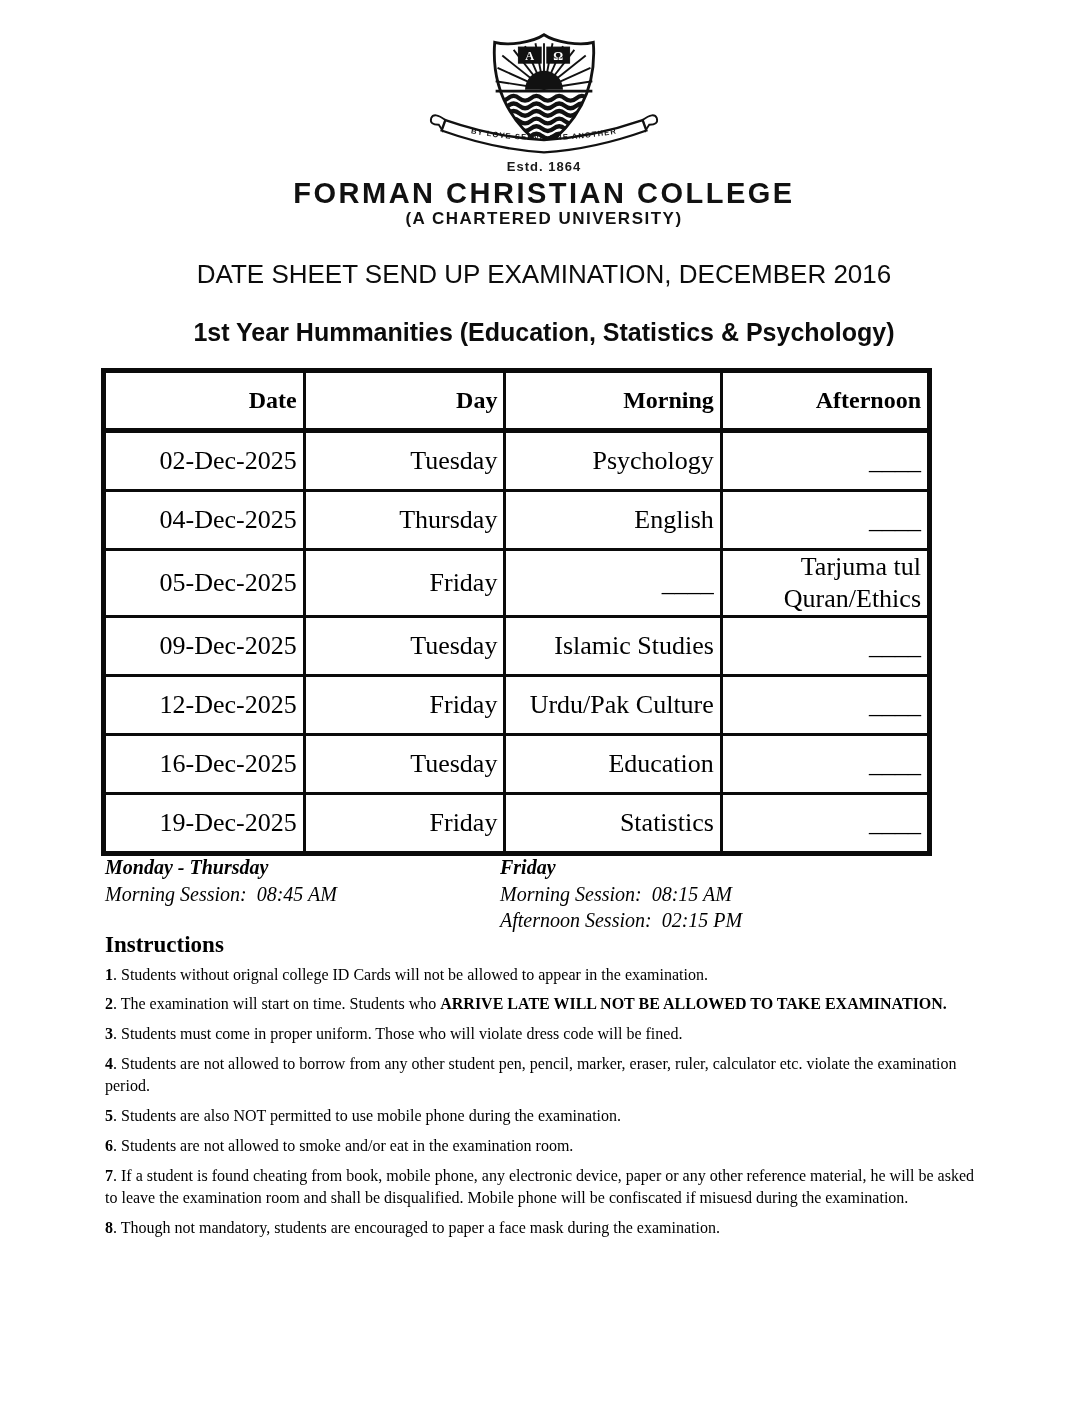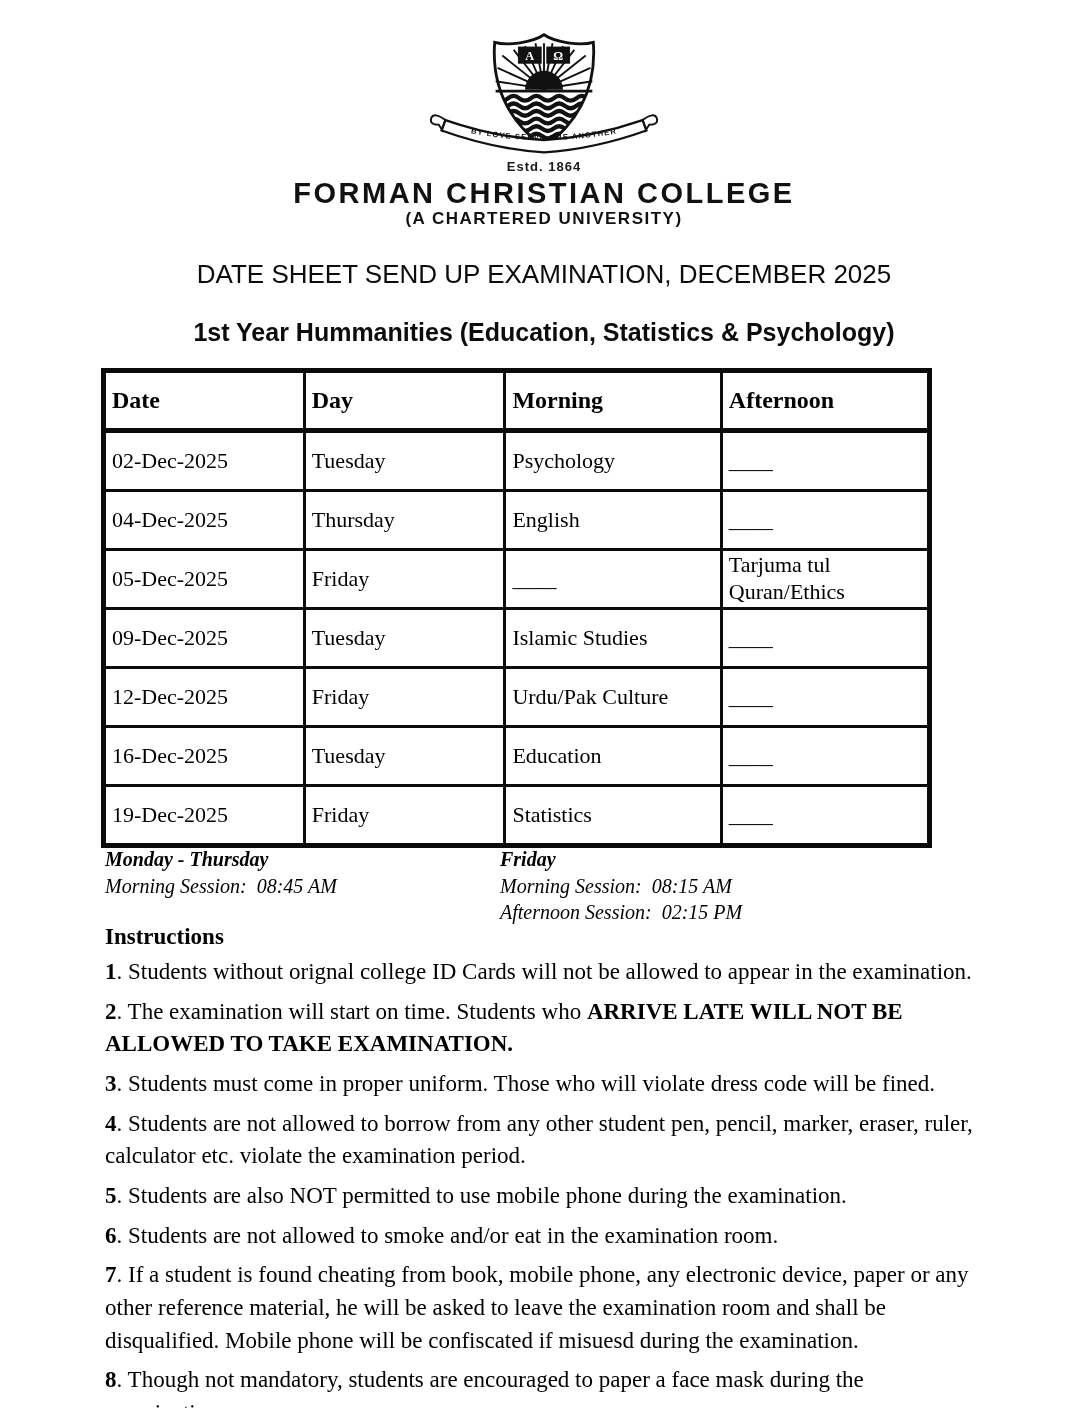--- a/index.html
+++ b/index.html
@@ -69,36 +69,36 @@
   
   table.datesheet {
     border-collapse: collapse;
     margin-top: 21px;
     margin-left: 1px;
     width: 831px;
     table-layout: fixed;
   }
   table.datesheet th, table.datesheet td {
     border: 3px solid #0b0b0b;
-    text-align: left;
+    text-align: right;
     vertical-align: middle;
     padding: 0 6px;
     overflow: hidden;
   }
   table.datesheet { border: 5px solid #0b0b0b; }
   table.datesheet thead th {
     border-bottom: 5px solid #0b0b0b;
     height: 55px;
     font-size: 24px;
     font-weight: bold;
     font-family: "Liberation Serif", serif;
   }
   table.datesheet tbody td {
     height: 56px;
-    font-size: 22px;
+    font-size: 26px;
     font-family: "Liberation Serif", serif;
     line-height: 1.22;
   }
   .col-date { width: 24.3%; }
   .col-day { width: 24.3%; }
   .col-morning { width: 26.2%; }
   .col-afternoon { width: 25.2%; }
 
   
   .sessions {
@@ -115,21 +115,21 @@
 
   
   .instructions-heading {
     font-size: 23px;
     font-weight: bold;
     margin-top: 0;
     margin-left: 5px;
   }
   .instructions { margin-left: 5px; margin-top: 6px; }
   .instr {
-    font-size: 23px;
+    font-size: 16px;
     line-height: 1.42;
     margin-bottom: 7px;
     max-width: 885px;
   }
   .instr .num { font-weight: bold; }
   .instr .b { font-weight: bold; }
 </style>
 </head>
 <body>
 
@@ -193,21 +193,21 @@
       </g>
     </svg>
   </div>
   <div class="estd">Estd. 1864</div>
 
   <div class="college-name">FORMAN CHRISTIAN COLLEGE</div>
   <div class="college-sub">(A CHARTERED UNIVERSITY)</div>
 
   <div class="content">
 
-    <div class="main-title">DATE SHEET SEND UP EXAMINATION, DECEMBER 2025</div>
+    <div class="main-title">DATE SHEET SEND UP EXAMINATION, DECEMBER 2016</div>
     <div class="program-title">1st Year Hummanities (Education, Statistics &amp; Psychology)</div>
 
     <table class="datesheet">
       <colgroup>
         <col class="col-date">
           <col class="col-day">
           <col class="col-morning">
           <col class="col-afternoon">
       </colgroup>
       <thead>

